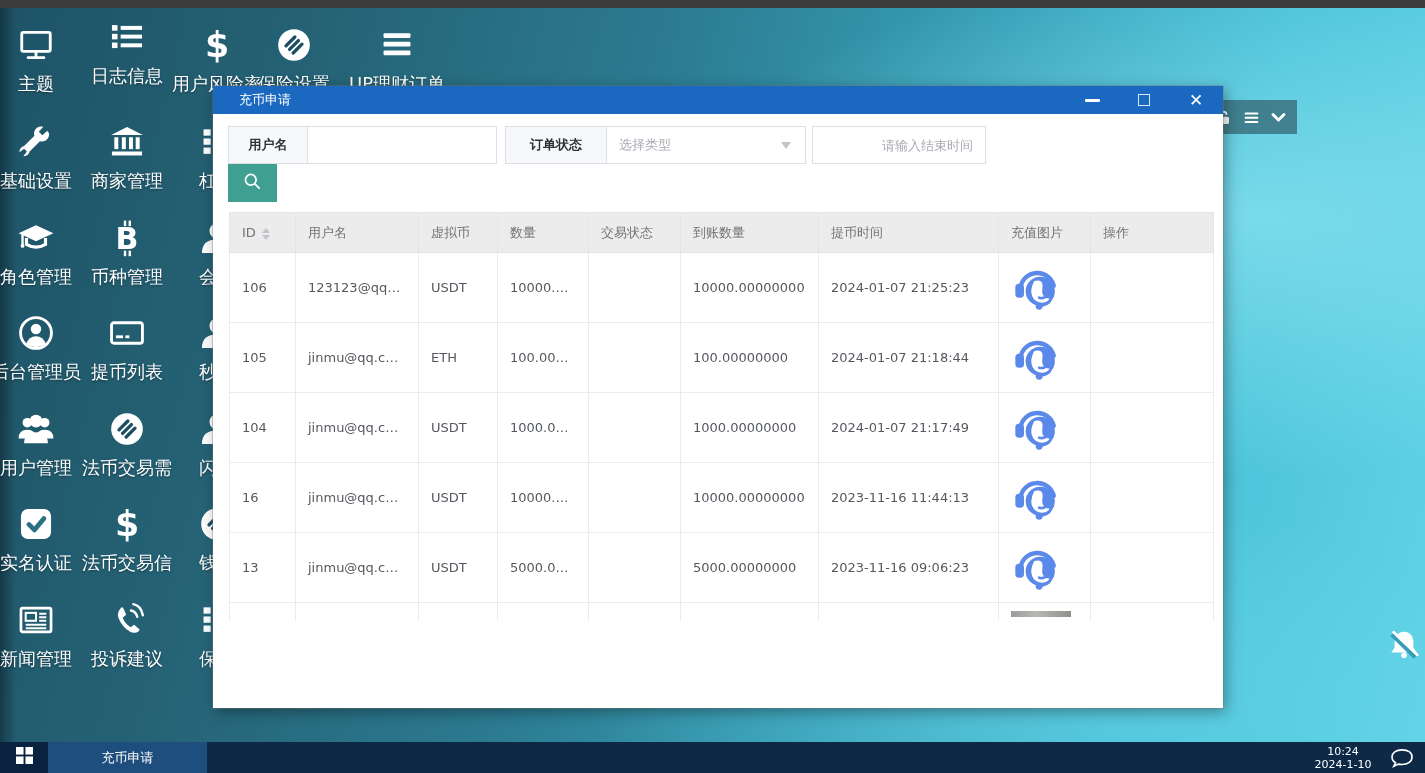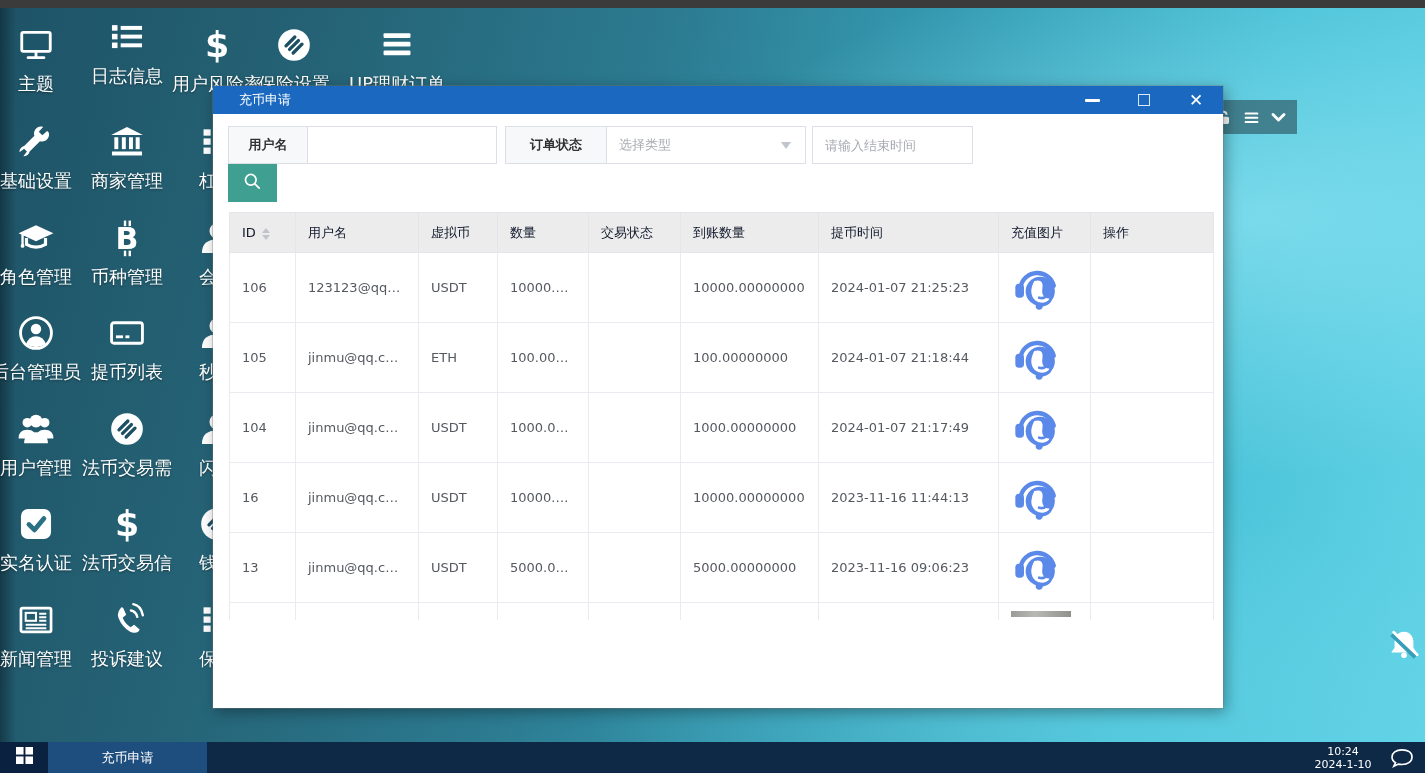--- a/index.html
+++ b/index.html
@@ -55,30 +55,30 @@
   .f-un-input { width:189px; height:38px; border:1px solid #dcdfe6; border-left:none; outline:none;
     padding:0 10px; font-size:13px; color:#333; }
   .f-os-label { width:102px; margin-left:8px; }
   .f-select { width:199px; height:38px; border:1px solid #dcdfe6; border-left:none; display:flex; align-items:center;
     padding:15px 12px; font-size:13px; color:#a8abb2; cursor:pointer; position:relative; }
   .f-select .caret { position:absolute; right:14px; top:15px; width:0; height:0;
     border-left:5px solid transparent; border-right:5px solid transparent; border-top:7px solid #c0c4cc; }
   .f-date { height:38px; border:1px solid #dcdfe6; outline:none; padding:0 12px; font-size:13px; color:#333; }
   .f-date::placeholder, .f-un-input::placeholder { color:#a8abb2; }
   .f-start { width:160px; margin-left:52px; }
-  .f-end   { width:161px; margin-left:6px; }
+  .f-end   { width:174px; margin-left:6px;text-align:right; }
 
   .search-btn { position:absolute; left:15px; top:50px; width:49px; height:38px; background:#3f9f90; border:none;
     display:flex; align-items:center; justify-content:center; cursor:pointer; }
   .search-btn svg { width:19px; height:19px; }
 
   
   .tbl-wrap { position:absolute; left:16px; top:98px; width:984px; }
   table.grid { width:984px; border-collapse:collapse; table-layout:fixed; font-size:13px; }
-  table.grid th { background:#ececec; height:40px; font-weight:normal; color:#0f172a; text-align:left;
+  table.grid th { background:#ececec; height:40px; font-weight:normal; color:#737373; text-align:left;
     padding:0 0 0 12px; border:1px solid #e2e5ea; }
   table.grid td { border:1px solid #e8ebf0; color:#55595f; padding:0 0 0 12px; background:#fff; }
   tr.r-normal { height:70px; }
   tr.r-tall   { height:94px; }
   tr.r-partial{ height:9px; }
   tr.r-partial td { padding:2px 0 0 12px; border-bottom:none; vertical-align:top; }
   .sort-c { display:inline-flex; flex-direction:column; vertical-align:middle; margin-left:6px; cursor:pointer; }
   .sort-c i { width:0; height:0; border-left:4px solid transparent; border-right:4px solid transparent; display:block; }
   .sort-up   { border-bottom:5px solid #c0c4cc; margin-bottom:2px; }
   .sort-down { border-top:5px solid #c0c4cc; }

